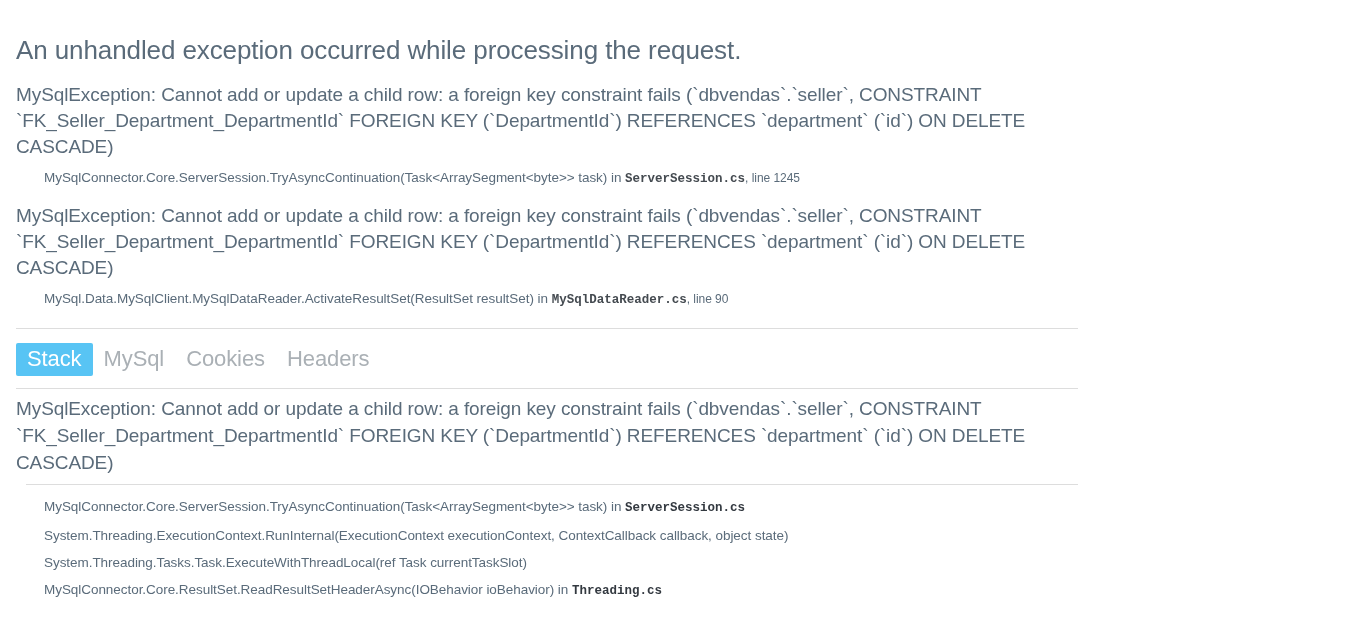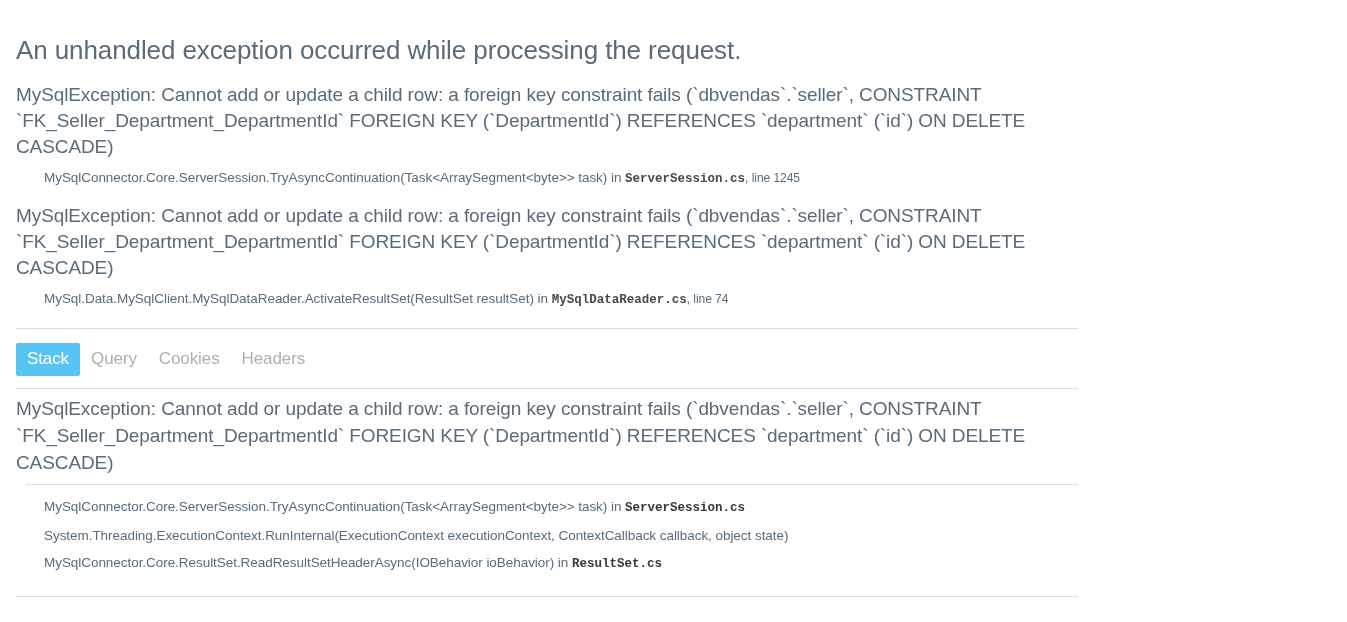--- a/index.html
+++ b/index.html
@@ -78,21 +78,21 @@
     height: 0;
   }
 
   .tabs {
     display: flex;
     align-items: flex-start;
     gap: 0;
     padding: 14px 0 12px 0;
   }
   .tab {
-    font-size: 17px;
+    font-size: 22px;
     font-weight: 400;
     color: #aab0b5;
     padding: 5px 11px 6px 11px;
     cursor: pointer;
     line-height: 22px;
     letter-spacing: -0.1px;
     border-radius: 2px;
     user-select: none;
   }
   .tab.active {
@@ -137,46 +137,47 @@
 
   <div class="exception-list">
 
     <div class="exception-block">
       <div class="exception-title">MySqlException: Cannot add or update a child row: a foreign key constraint fails (`dbvendas`.`seller`, CONSTRAINT `FK_Seller_Department_DepartmentId` FOREIGN KEY (`DepartmentId`) REFERENCES `department` (`id`) ON DELETE CASCADE)</div>
       <div class="stack-line"><span>MySqlConnector.Core.ServerSession.TryAsyncContinuation(Task&lt;ArraySegment&lt;byte&gt;&gt; task) in</span> <span class="file">ServerSession.cs</span><span class="lineno">, line 1245</span></div>
     </div>
 
     <div class="exception-block">
       <div class="exception-title">MySqlException: Cannot add or update a child row: a foreign key constraint fails (`dbvendas`.`seller`, CONSTRAINT `FK_Seller_Department_DepartmentId` FOREIGN KEY (`DepartmentId`) REFERENCES `department` (`id`) ON DELETE CASCADE)</div>
-      <div class="stack-line"><span>MySql.Data.MySqlClient.MySqlDataReader.ActivateResultSet(ResultSet resultSet) in</span> <span class="file">MySqlDataReader.cs</span><span class="lineno">, line 74</span></div>
+      <div class="stack-line"><span>MySql.Data.MySqlClient.MySqlDataReader.ActivateResultSet(ResultSet resultSet) in</span> <span class="file">MySqlDataReader.cs</span><span class="lineno">, line 90</span></div>
     </div>
 
     <div class="exception-block">
     </div>
 
   </div>
 
   <hr class="rule">
 
   <div class="tabs">
     <div class="tab active">Stack</div>
-    <div class="tab">Query</div>
+    <div class="tab">MySql</div>
     <div class="tab">Cookies</div>
     <div class="tab">Headers</div>
   </div>
 
   <hr class="rule" style="margin-top:0">
 
   <div class="stack-panel">
     <div class="panel-heading">MySqlException: Cannot add or update a child row: a foreign key constraint fails (`dbvendas`.`seller`, CONSTRAINT `FK_Seller_Department_DepartmentId` FOREIGN KEY (`DepartmentId`) REFERENCES `department` (`id`) ON DELETE CASCADE)</div>
 
     <hr class="rule-indent">
 
     <div class="frames">
       <div class="frame"><span>MySqlConnector.Core.ServerSession.TryAsyncContinuation(Task&lt;ArraySegment&lt;byte&gt;&gt; task) in</span> <span class="file">ServerSession.cs</span></div>
       <div class="frame"><span>System.Threading.ExecutionContext.RunInternal(ExecutionContext executionContext, ContextCallback callback, object state)</span></div>
-      <div class="frame"><span>MySqlConnector.Core.ResultSet.ReadResultSetHeaderAsync(IOBehavior ioBehavior) in</span> <span class="file">ResultSet.cs</span></div>
+      <div class="frame"><span>System.Threading.Tasks.Task.ExecuteWithThreadLocal(ref Task currentTaskSlot)</span></div>
+      <div class="frame"><span>MySqlConnector.Core.ResultSet.ReadResultSetHeaderAsync(IOBehavior ioBehavior) in</span> <span class="file">Threading.cs</span></div>
     </div>
   </div>
 
   <hr class="rule" style="margin-top:18px">
 
 </div>
 
 </body></html>

